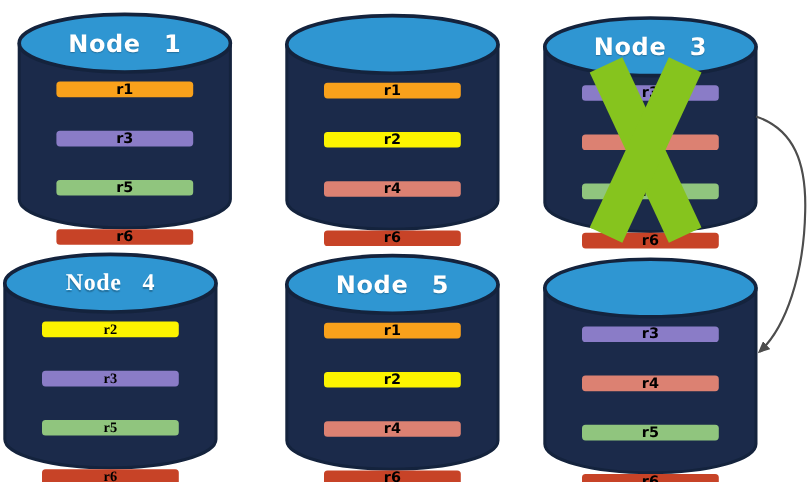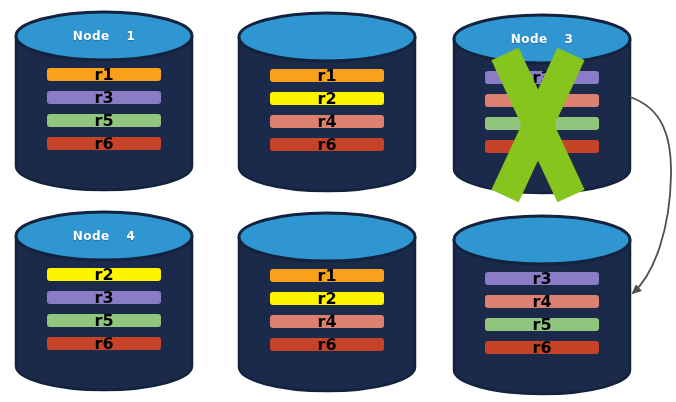--- a/index.html
+++ b/index.html
@@ -8,30 +8,30 @@
     width:676px;height:402px;
     background:#fff;
     font-family:"DejaVu Sans","Liberation Sans",sans-serif;
     overflow:hidden;
   }
   .node{position:absolute;width:180px;height:190px;}
   .cyl{position:absolute;left:0;top:0;width:180px;height:190px;overflow:visible;}
   .node-title{
     position:absolute;left:0;top:23px;width:180px;height:22px;
     display:flex;align-items:center;justify-content:center;
-    color:#fff;font-size:12px;font-weight:bold;
+    color:#fff;font-size:20px;font-weight:bold;
     word-spacing:12px;letter-spacing:.5px;
     text-shadow:0 1px 1px rgba(0,0,0,.25);
     z-index:2;
   }
   .bars{position:absolute;left:33px;top:66px;width:114px;z-index:2;}
   .bar{
-    height:13px;margin-bottom:10px;border-radius:3px;
+    height:13px;margin-bottom:28px;border-radius:3px;
     display:flex;align-items:center;justify-content:center;
-    font-size:16px;font-weight:bold;color:#000;line-height:13px;
+    font-size:12px;font-weight:bold;color:#000;line-height:13px;
   }
   .x-mark{
     position:absolute;left:34px;top:46px;width:104px;height:148px;
     overflow:visible;z-index:4;display:none;
   }
   .node.failed .x-mark{display:block;}
   #failover-arrow{
     position:absolute;left:0;top:0;width:676px;height:402px;
     pointer-events:none;z-index:5;
   }
@@ -111,21 +111,21 @@
         </div>
         <div class="bar" style="background: rgb(199, 67, 39);">
           <span>r6</span>
         </div>
       </div>
       <svg class="x-mark" viewBox="0 0 104 148">
         <line x1="19" y1="3" x2="85" y2="145" stroke-width="30" stroke-linecap="butt" stroke="#86C41E"></line>
         <line x1="85" y1="3" x2="19" y2="145" stroke-width="30" stroke-linecap="butt" stroke="#86C41E"></line>
       </svg>
     </div>
-    <div class="node" style="left: 14px; top: 202px;">
+    <div class="node" style="left: 2px; top: 202px; font-family: Liberation Serif, serif;">
       <svg class="cyl" viewBox="0 0 180 190">
         <path class="cyl-body" d="M2,34 L2,164 A88,24 0 0 0 178,164 L178,34 Z" stroke-width="2.5" stroke-linejoin="round" fill="#1B2A4A" stroke="#14233D"></path>
         <ellipse class="cyl-top" cx="90" cy="34" rx="88" ry="24" stroke-width="3" fill="#2F96D2" stroke="#14233D"></ellipse>
       </svg>
       <div class="node-title">Node 4</div>
       <div class="bars">
         <div class="bar" style="background: rgb(252, 244, 0);">
           <span>r2</span>
         </div>
         <div class="bar" style="background: rgb(138, 124, 199);">
@@ -138,20 +138,21 @@
           <span>r6</span>
         </div>
       </div>
 
     </div>
     <div class="node" style="left: 237px; top: 203px;">
       <svg class="cyl" viewBox="0 0 180 190">
         <path class="cyl-body" d="M2,34 L2,164 A88,24 0 0 0 178,164 L178,34 Z" stroke-width="2.5" stroke-linejoin="round" fill="#1B2A4A" stroke="#14233D"></path>
         <ellipse class="cyl-top" cx="90" cy="34" rx="88" ry="24" stroke-width="3" fill="#2F96D2" stroke="#14233D"></ellipse>
       </svg>
+      <div class="node-title">Node 5</div>
       <div class="bars">
         <div class="bar" style="background: rgb(249, 161, 27);">
           <span>r1</span>
         </div>
         <div class="bar" style="background: rgb(252, 244, 0);">
           <span>r2</span>
         </div>
         <div class="bar" style="background: rgb(220, 129, 114);">
           <span>r4</span>
         </div>

